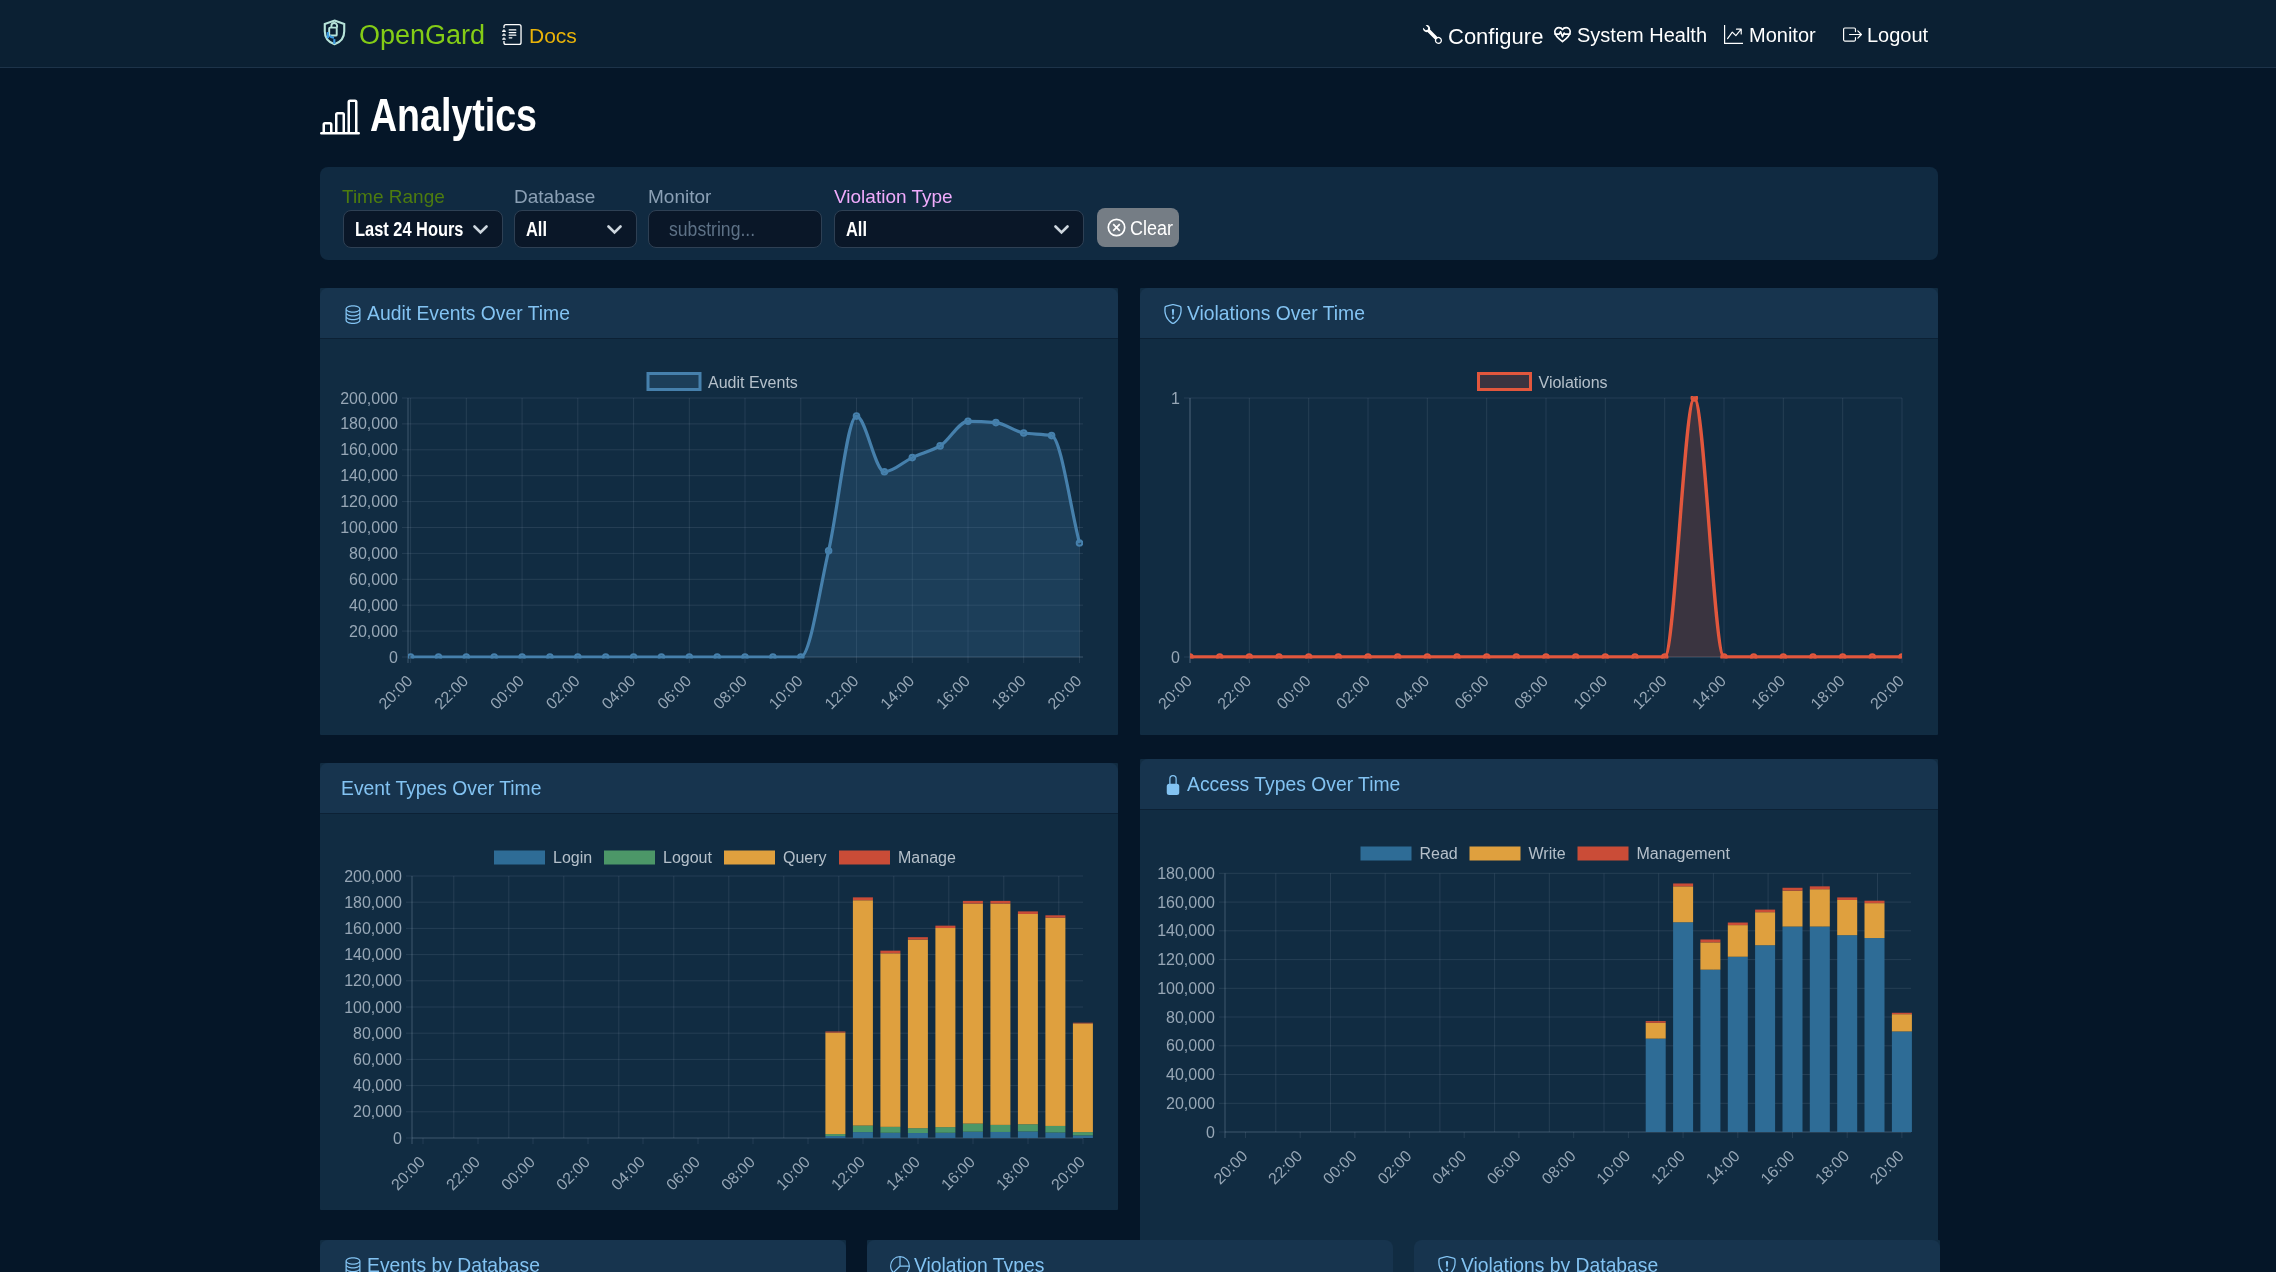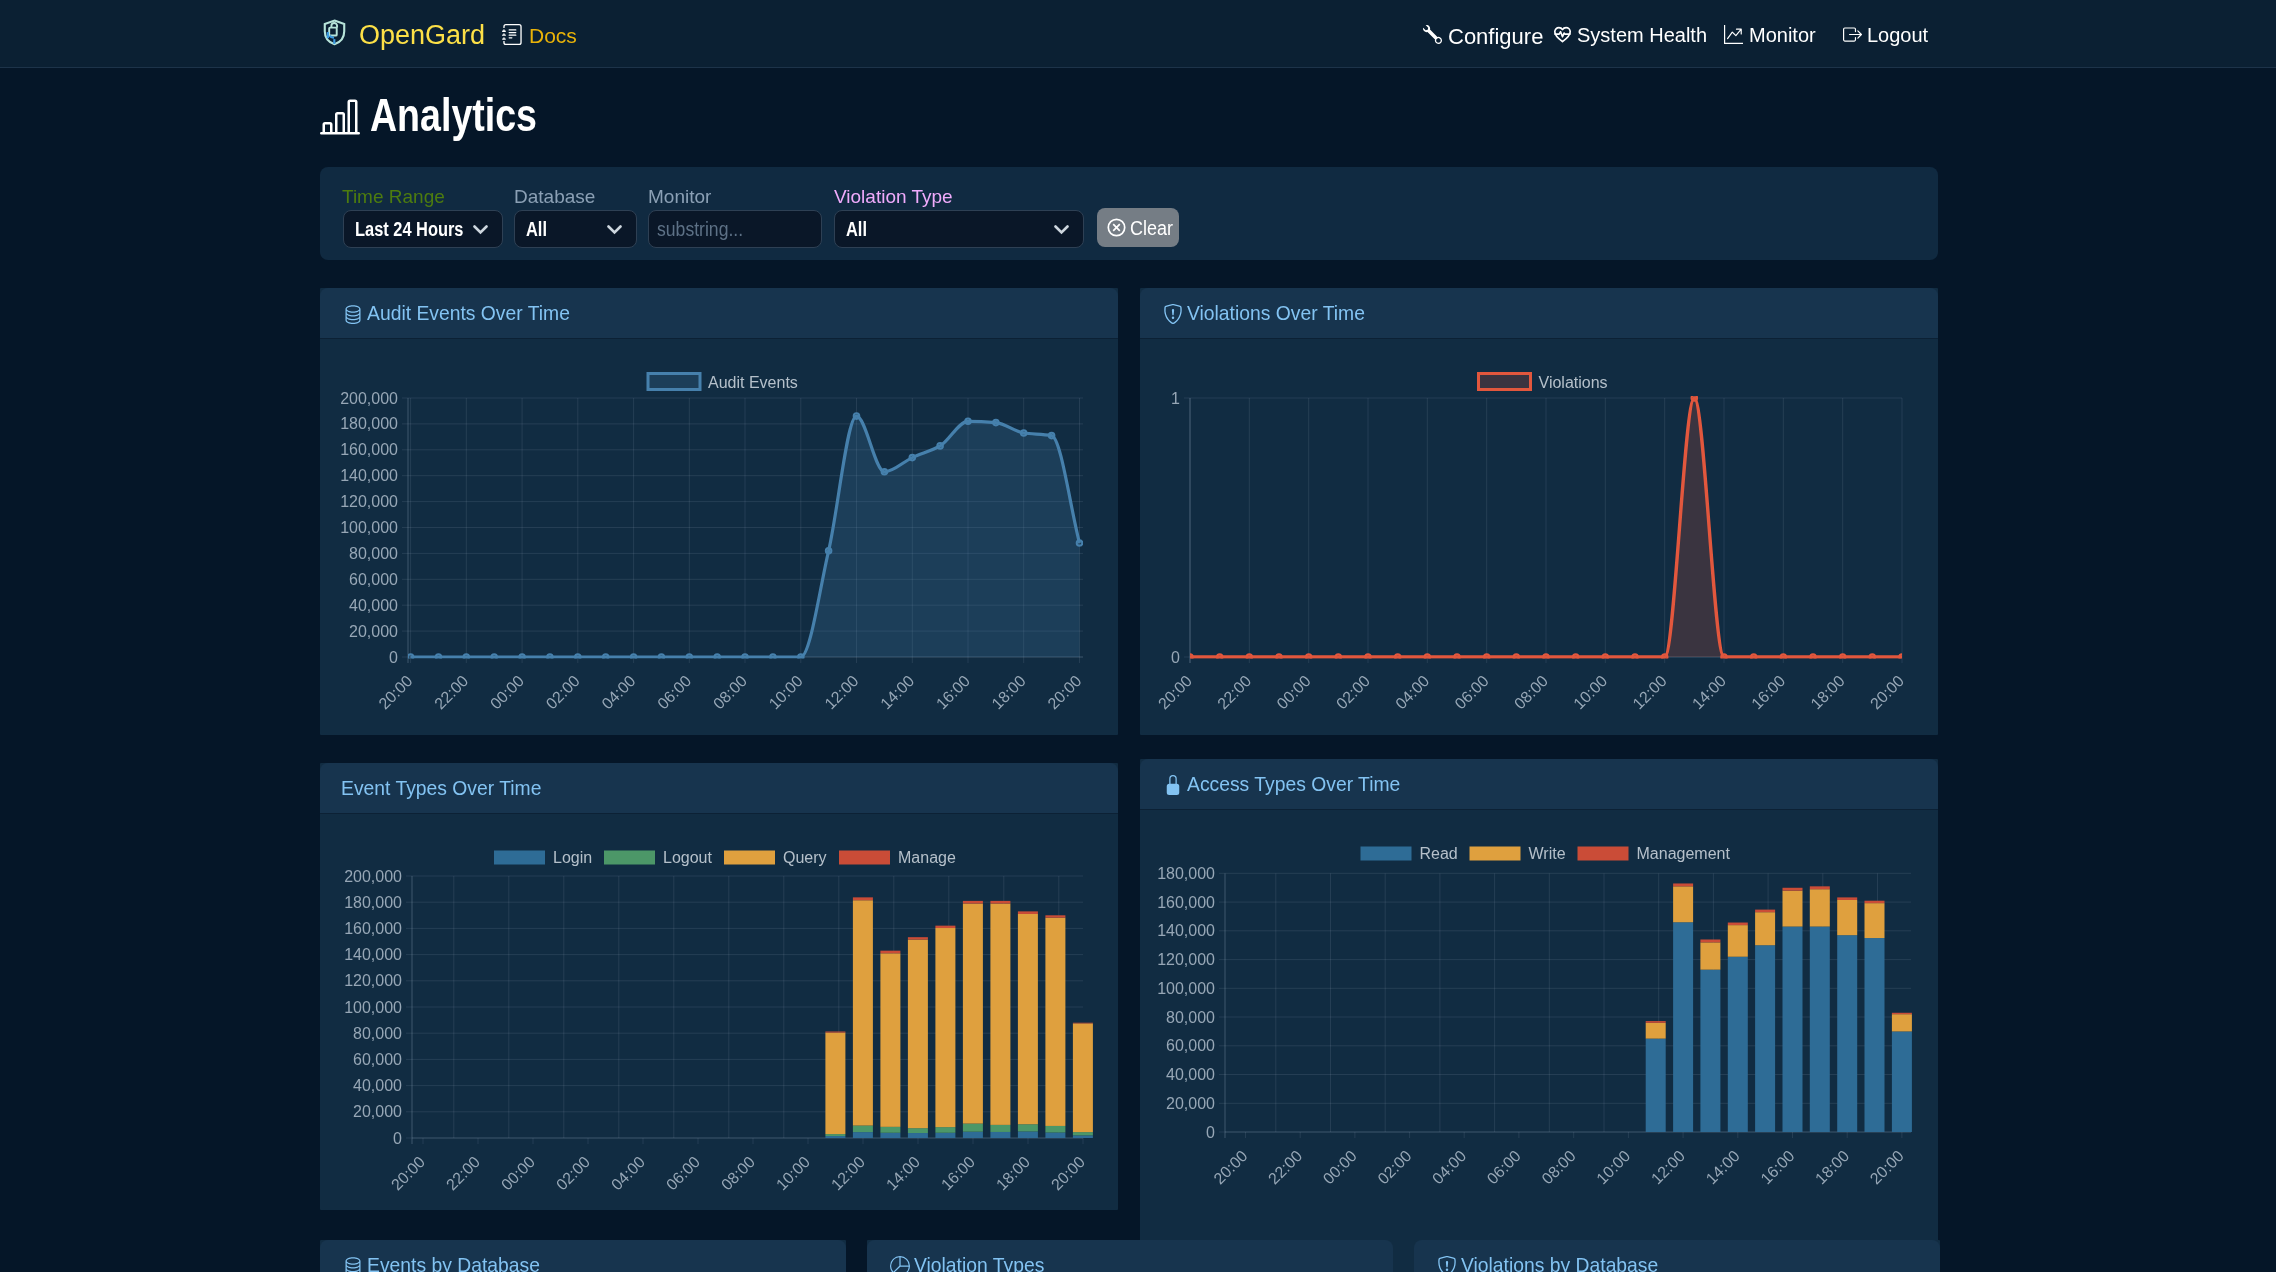--- a/index.html
+++ b/index.html
@@ -14,21 +14,21 @@
 <body>
 <div class="abs" style="left:0;top:0;width:2276px;height:68px;background:#0b2033;border-bottom:1px solid #1d3349"></div>
 <svg class="abs" style="left:323px;top:18px" width="23" height="29" viewBox="0 0 26 30" fill="none">
 <path d="M13 1.5 L24 5.5 V13.5 C24 21 19.5 26 13 28.2 C6.5 26 2 21 2 13.5 V5.5 Z" stroke="#b7e4da" stroke-width="2.4"></path>
 <rect x="7" y="9.5" width="8.5" height="9" rx="1" stroke="#b7e4da" stroke-width="2.2"></rect>
 <path d="M9.5 9.5 V7.5 a3.2 3.2 0 0 1 6.4 0 V9.5" stroke="#b7e4da" stroke-width="2.2"></path>
 <rect x="4.2" y="14.5" width="2.6" height="7" fill="#3d9be0"></rect>
 <path d="M7.5 18.5 q1.5 2.5 5 2.2" stroke="#3d9be0" stroke-width="2.4"></path>
 <rect x="11.6" y="22.5" width="2.4" height="5.5" fill="#3d9be0"></rect>
   </svg>
-<div class="abs" style="left:359px;top:20px;font-size:27px;color:#fde047">OpenGard</div>
+<div class="abs" style="left:359px;top:20px;font-size:27px;color:#84cc16">OpenGard</div>
 <svg style="position:absolute;left:502px;top:24px" width="21" height="21" viewBox="0 0 16 16" fill="#fff">
     <path d="M3 0h10a2 2 0 0 1 2 2v12a2 2 0 0 1-2 2H3a2 2 0 0 1-2-2v-1h1v1a1 1 0 0 0 1 1h10a1 1 0 0 0 1-1V2a1 1 0 0 0-1-1H3a1 1 0 0 0-1 1v1H1V2a2 2 0 0 1 2-2z"></path>
     <path d="M1 5v-.5a.5.5 0 0 1 1 0V5h.5a.5.5 0 0 1 0 1h-2a.5.5 0 0 1 0-1H1zm0 3v-.5a.5.5 0 0 1 1 0V8h.5a.5.5 0 0 1 0 1h-2a.5.5 0 0 1 0-1H1zm0 3v-.5a.5.5 0 0 1 1 0v.5h.5a.5.5 0 0 1 0 1h-2a.5.5 0 0 1 0-1H1z"></path>
     <path d="M5 10.5a.5.5 0 0 1 .5-.5h2a.5.5 0 0 1 0 1h-2a.5.5 0 0 1-.5-.5zm0-2a.5.5 0 0 1 .5-.5h5a.5.5 0 0 1 0 1h-5a.5.5 0 0 1-.5-.5zm0-2a.5.5 0 0 1 .5-.5h5a.5.5 0 0 1 0 1h-5a.5.5 0 0 1-.5-.5zm0-2a.5.5 0 0 1 .5-.5h5a.5.5 0 0 1 0 1h-5a.5.5 0 0 1-.5-.5z"></path>
   </svg>
 <div class="abs" style="left:529px;top:24px;font-size:21px;color:#eab308">Docs</div>
 <svg style="position:absolute;left:1423px;top:25px" width="19" height="19" viewBox="0 0 16 16" fill="#fff">
     <path d="M.102 2.223A3.004 3.004 0 0 0 3.78 5.897l6.341 6.252A3.003 3.003 0 0 0 13 16a3 3 0 1 0-.851-5.878L5.897 3.781A3.004 3.004 0 0 0 2.223.1l2.141 2.142L4 4l-1.757.364L.102 2.223zm13.37 9.019.528.026.287.445.445.287.026.529L15 13l-.242.471-.026.529-.445.287-.287.445-.529.026L13 15l-.471-.242-.529-.026-.287-.445-.445-.287-.026-.529L11 13l.242-.471.026-.529.445-.287.287-.445.529-.026L13 11l.471.242z"></path>
   </svg>
 <div class="abs" style="left:1448px;top:24px;font-size:22px;color:#fff">Configure</div>
@@ -56,21 +56,21 @@
 <div class="abs" style="left:342px;top:186px;font-size:19px;color:#4d7c0f">Time Range</div>
 <div class="abs" style="left:514px;top:186px;font-size:19px;color:#8ba0b5">Database</div>
 <div class="abs" style="left:648px;top:186px;font-size:19px;color:#8ba0b5">Monitor</div>
 <div class="abs" style="left:834px;top:186px;font-size:19px;color:#f0abfc">Violation Type</div>
 <div class="abs" style="left:343px;top:210px;width:160px;height:38px;background:#0a1728;border:1px solid #2e4054;border-radius:8px;color:#fff;font-size:20px;font-weight:bold;line-height:36px;padding-left:11px"><span style="display:inline-block;transform:scaleX(0.82);transform-origin:left center;white-space:nowrap">Last 24 Hours</span><svg style="position:absolute;right:14px;top:14px" width="15" height="10" viewBox="0 0 15 10">
       <path d="M1.5 1.5l6 6 6-6" stroke="#cdd6de" stroke-width="2.6" fill="none" stroke-linecap="round"></path>
     </svg></div>
 <div class="abs" style="left:514px;top:210px;width:123px;height:38px;background:#0a1728;border:1px solid #2e4054;border-radius:8px;color:#fff;font-size:20px;font-weight:bold;line-height:36px;padding-left:11px"><span style="display:inline-block;transform:scaleX(0.82);transform-origin:left center;white-space:nowrap">All</span><svg style="position:absolute;right:14px;top:14px" width="15" height="10" viewBox="0 0 15 10">
       <path d="M1.5 1.5l6 6 6-6" stroke="#cdd6de" stroke-width="2.6" fill="none" stroke-linecap="round"></path>
     </svg></div>
-<div class="abs" style="left:648px;top:210px;width:174px;height:38px;background:#0a1728;border:1px solid #2e4054;border-radius:8px;color:#5d7186;font-size:20px;line-height:36px;padding-left:8px"><span style="display:inline-block;transform:scaleX(0.88);transform-origin:left center">substring...</span></div>
+<div class="abs" style="left:648px;top:210px;width:174px;height:38px;background:#0a1728;border:1px solid #2e4054;border-radius:8px;color:#5d7186;font-size:20px;line-height:36px;padding-left:20px"><span style="display:inline-block;transform:scaleX(0.88);transform-origin:left center">substring...</span></div>
 <div class="abs" style="left:834px;top:210px;width:250px;height:38px;background:#0a1728;border:1px solid #2e4054;border-radius:8px;color:#fff;font-size:20px;font-weight:bold;line-height:36px;padding-left:11px"><span style="display:inline-block;transform:scaleX(0.82);transform-origin:left center;white-space:nowrap">All</span><svg style="position:absolute;right:14px;top:14px" width="15" height="10" viewBox="0 0 15 10">
       <path d="M1.5 1.5l6 6 6-6" stroke="#cdd6de" stroke-width="2.6" fill="none" stroke-linecap="round"></path>
     </svg></div>
 <div class="abs" style="left:1097px;top:208px;width:82px;height:39px;background:#757d85;border-radius:8px"></div>
 <svg class="abs" style="left:1107px;top:218px" width="19" height="19" viewBox="0 0 19 19" fill="none">
 <circle cx="9.5" cy="9.5" r="8.2" stroke="#fff" stroke-width="1.7"></circle>
 <path d="M6.2 6.2 L12.8 12.8 M12.8 6.2 L6.2 12.8" stroke="#fff" stroke-width="1.7"></path>
   </svg>
 <div class="abs" style="left:1130px;top:217px;font-size:20px;color:#fff;transform:scaleX(0.9);transform-origin:left center">Clear</div>
 <div class="card" style="left:320px;top:288px;width:798px;height:447px">

